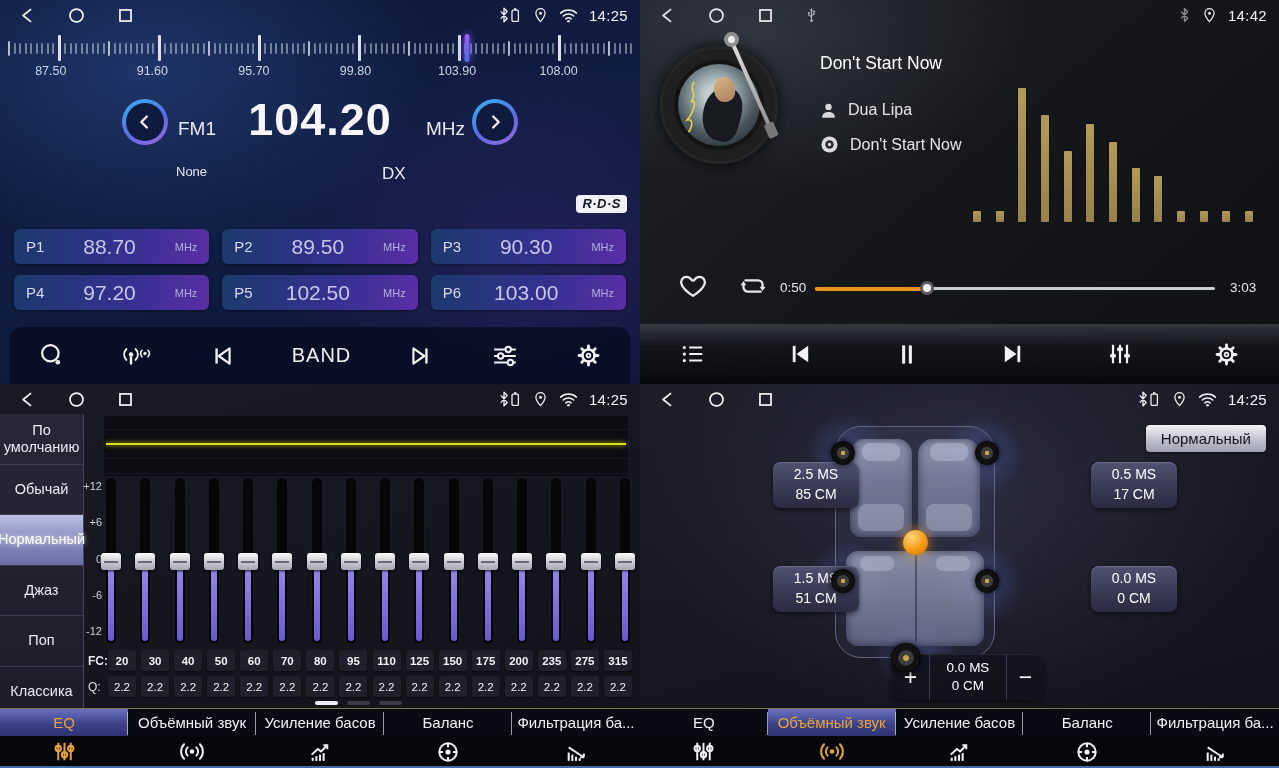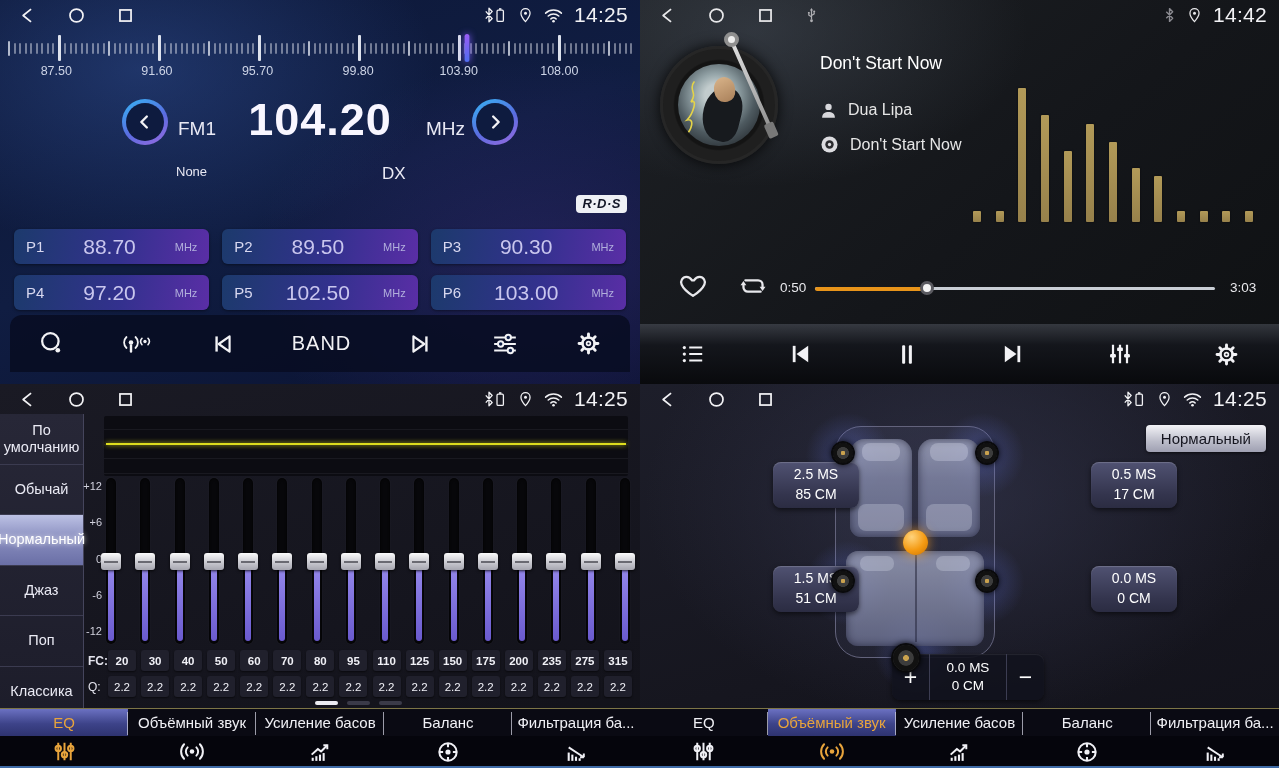--- a/index.html
+++ b/index.html
@@ -8,35 +8,35 @@
   .screen { display:grid; grid-template-columns:640px 639px; grid-template-rows:384px 384px;
     width:1279px; height:768px; }
   .quad { position:relative; overflow:hidden; }
 
   
   .statusbar { position:absolute; top:0; left:0; right:0; height:30px; display:flex;
     align-items:center; padding:0 12px; z-index:9; }
   .nav-group { display:flex; align-items:center; gap:30px; padding-left:6px; }
   .nav-group svg { display:block; }
   .status-right { margin-left:auto; display:flex; align-items:center; gap:11px; }
-  .clock { color:#f2f2f5; font-size:21px; letter-spacing:.3px; }
+  .clock { color:#f2f2f5; font-size:15px; letter-spacing:.3px; }
   .sicon { display:flex; align-items:center; }
 
   
   #q-radio { background:
     radial-gradient(ellipse 420px 260px at 22% 18%, rgba(52,86,160,.45), transparent 70%),
     radial-gradient(ellipse 420px 300px at 85% 70%, rgba(70,50,140,.35), transparent 70%),
     linear-gradient(160deg,#0d1838 0%, #101d42 50%, #0a1230 100%); }
   .ruler { position:absolute; left:8px; right:8px; top:33px; height:30px;
     display:flex; align-items:center; justify-content:space-between; }
   .tick { width:2px; border-radius:1px; background:#e8ecf5; }
   .tick.minor { height:11px; opacity:.45; }
   .tick.medium { height:15px; opacity:.75; }
   .tick.major { height:26px; width:3px; opacity:.95; }
-  .ruler-labels { position:absolute; left:6px; right:8px; top:64px; height:16px; }
+  .ruler-labels { position:absolute; left:0; right:8px; top:64px; height:16px; }
   .ruler-labels span { position:absolute; transform:translateX(-50%); color:#cdd4e6; font-size:12.5px; }
   .tune-indicator { position:absolute; top:34px; width:5px; height:28px; border-radius:3px;
     background:linear-gradient(180deg,#9a5cf5,#4f6cf0); box-shadow:0 0 7px #7a5cf5; transform:translateX(-50%); }
   .chev-btn { position:absolute; width:46px; height:46px; border-radius:50%;
     background:linear-gradient(150deg,#35b6f5 0%,#5a6ce0 55%,#9a6ae0 100%);
     display:flex; align-items:center; justify-content:center; }
   .chev-btn .inner { width:38px; height:38px; border-radius:50%; background:#0e1b3f;
     display:flex; align-items:center; justify-content:center; }
   #chev-left { left:122px; top:99px; }
   #chev-right { left:472px; top:99px; }
@@ -49,21 +49,21 @@
   .rds-badge { position:absolute; right:13px; top:195px; background:#eef0f5; color:#121627;
     font-size:13px; font-weight:bold; font-style:italic; padding:1px 6px 2px; border-radius:4px; letter-spacing:.5px; }
   .preset-grid { position:absolute; left:14px; right:14px; top:229px; display:grid;
     grid-template-columns:repeat(3,1fr); gap:11px 13px; }
   .preset { height:35px; border-radius:6px; display:flex; align-items:center; padding:0 12px;
     background:linear-gradient(100deg,#1c3a6c 0%,#33318e 55%,#5a2ea6 100%);
     box-shadow:0 1px 3px rgba(0,0,0,.45); }
   .preset-id { font-size:15px; color:#d8d8f0; }
   .preset-freq { flex:1; text-align:center; font-size:21px; color:#c9c6ee; }
   .preset-unit { font-size:11px; color:#b2afdc; }
-  .radio-toolbar { position:absolute; left:10px; right:10px; bottom:12px; height:57px;
+  .radio-toolbar { position:absolute; left:10px; right:10px; bottom:0; height:57px;
     background:rgba(8,12,34,.88); border-radius:12px 12px 0 0;
     display:flex; align-items:center; justify-content:space-around; color:#f2f2f5; }
   .band-label { font-size:20px; letter-spacing:1px; color:#f2f2f5; }
   .tbtn { display:flex; align-items:center; justify-content:center; }
 
   
   #q-player { background:
     radial-gradient(ellipse 420px 240px at 18% 8%, rgba(90,100,115,.35), transparent 65%),
     linear-gradient(140deg,#1d2024 0%, #14161a 55%, #0f1113 100%); }
   .vinyl-wrap { position:absolute; left:20px; top:46px; width:118px; height:118px; }

